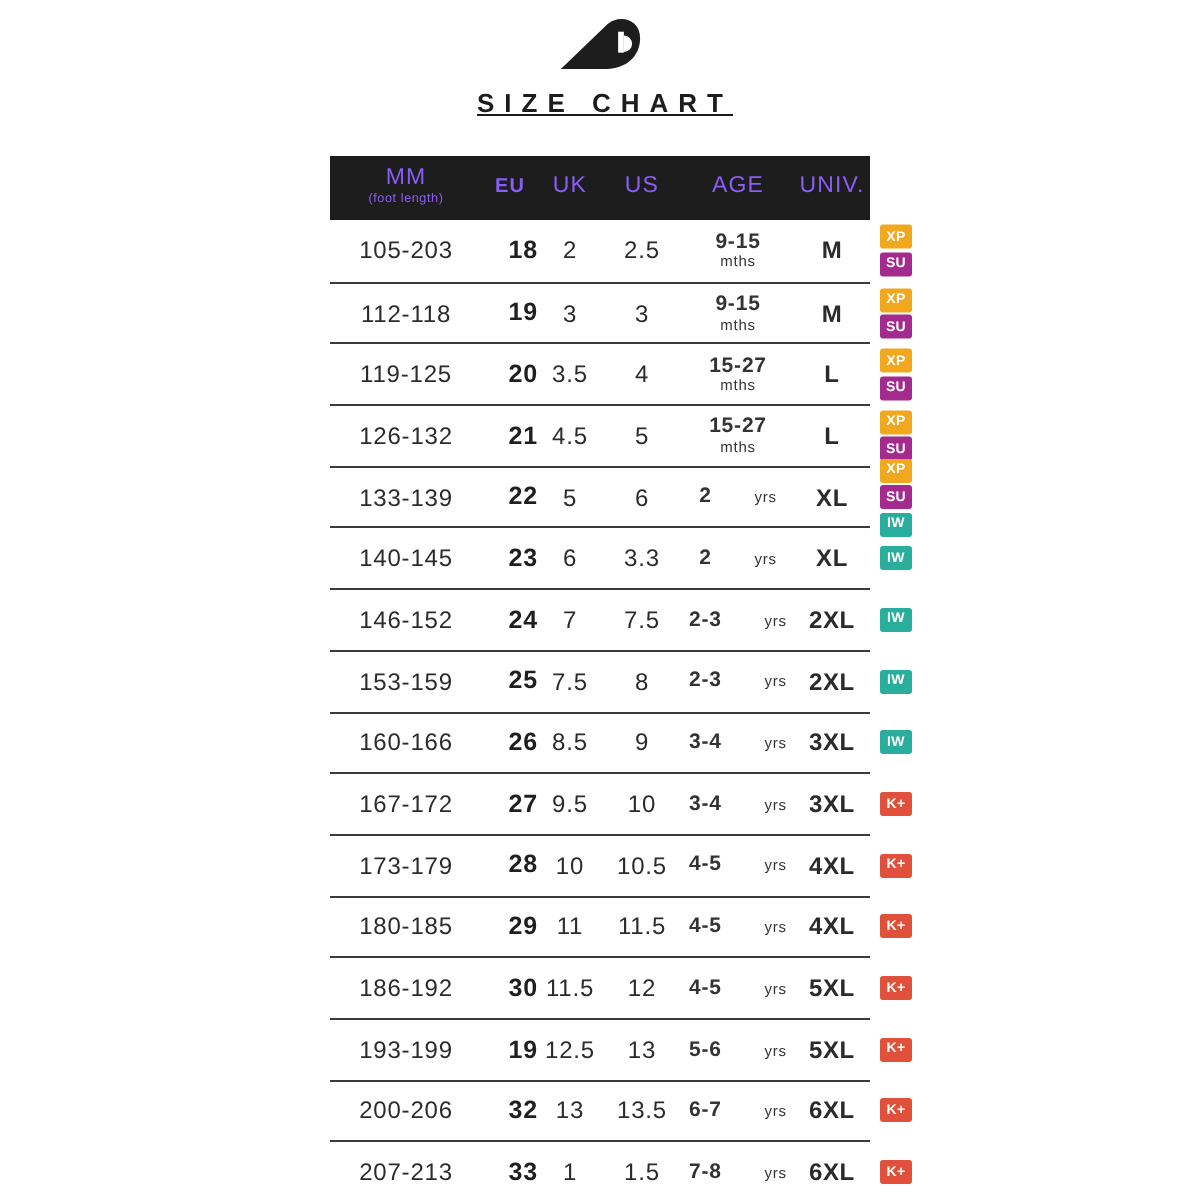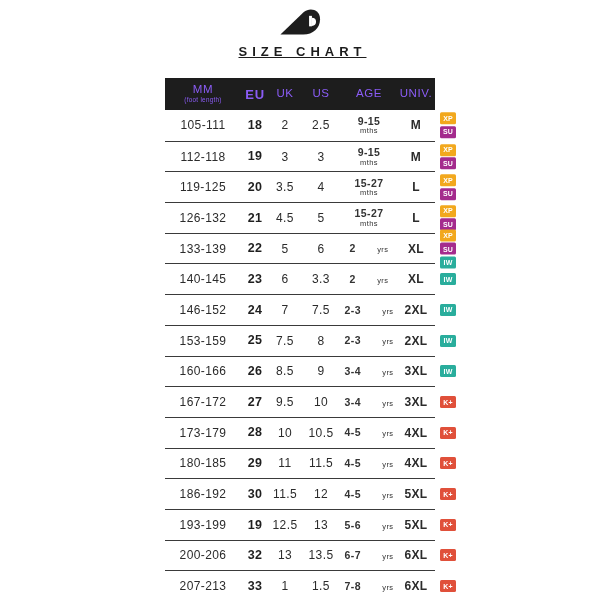--- a/index.html
+++ b/index.html
@@ -24,31 +24,31 @@
   .table{position:absolute;left:165px;top:78px;width:270px;}
   .grid-cols{display:grid;grid-template-columns:76px 28px 32px 40px 56px 38px;}
 
   .thead{
     height:32px;background:#1d1d1d;color:#8b5cf6;align-items:center;
   }
   .th{text-align:center;font-size:11.5px;font-weight:400;letter-spacing:0.6px;line-height:1;}
   .th.mm-h{line-height:1;}
   .th .h-label{display:block;}
   .th .h-sub{display:block;font-size:6.3px;font-weight:400;letter-spacing:0.3px;margin-top:1.5px;}
-  .th.eu-h{font-weight:800;font-size:13px;}
+  .th.eu-h{font-weight:800;font-size:10px;}
 
   .tbody{display:block;}
   .row{
     height:30.7px;box-sizing:border-box;align-items:center;position:relative;
     border-top:1.5px solid #3a3a3a;
   }
   .row:first-child{border-top:none;}
 
   .cell{text-align:center;font-size:12px;color:#2b2b2b;letter-spacing:0.4px;line-height:1;}
-  .cell.eu{font-weight:800;font-size:12.5px;color:#1f1f1f;}
+  .cell.eu{font-weight:800;font-size:12.5px;color:#1f1f1f;text-align:right;}
   .cell.univ{font-weight:600;letter-spacing:0.3px;}
   .cell.age{font-size:10.5px;font-weight:600;color:#333;}
   .age-unit{font-size:7.5px;font-weight:400;margin-left:18px;}
   .cell.age.stacked{display:flex;flex-direction:column;justify-content:center;}
   .cell.age.stacked .age-unit{margin-left:0;margin-top:1px;}
 
   .badges{
     position:absolute;right:-21px;top:50%;transform:translateY(-50%);
     display:flex;flex-direction:column;gap:1.5px;z-index:3;
   }
@@ -80,21 +80,21 @@
         <span class="h-sub">(foot length)</span>
       </div>
       <div class="th eu-h">EU</div>
       <div class="th">UK</div>
       <div class="th">US</div>
       <div class="th">AGE</div>
       <div class="th">UNIV.</div>
     </div>
     <div class="tbody" id="tbody">
   <div class="row grid-cols">
-    <div class="cell mm">105-111</div>
+    <div class="cell mm">105-203</div>
     <div class="cell eu">18</div>
     <div class="cell uk">2</div>
     <div class="cell us">2.5</div>
     <div class="cell age stacked">
       <span class="age-num">9-15</span>
       <span class="age-unit">mths</span>
     </div>
     <div class="cell univ">M</div>
     <div class="badges">
             <span class="badge" style="background: rgb(242, 168, 29);">XP</span>

